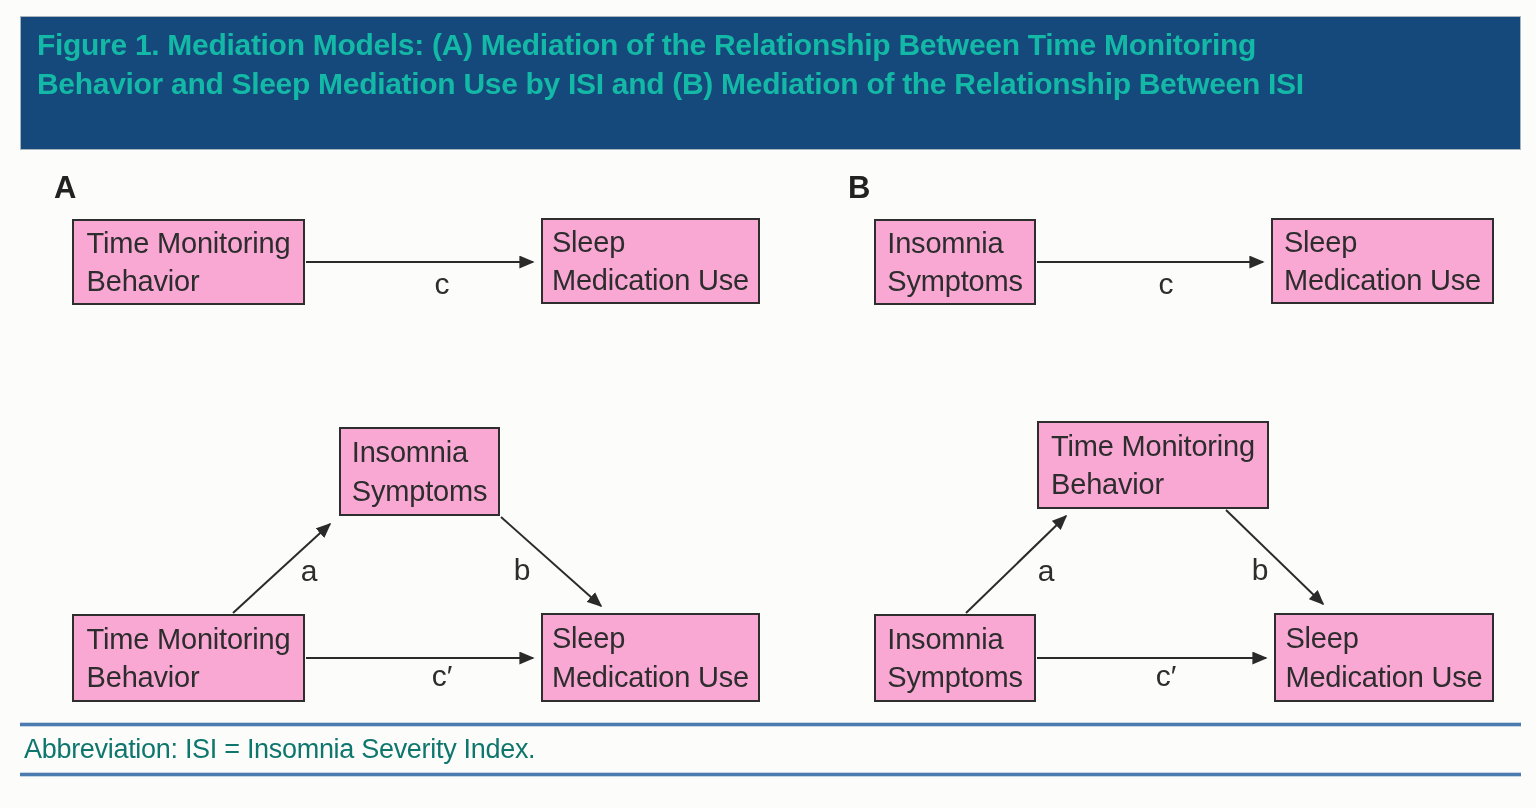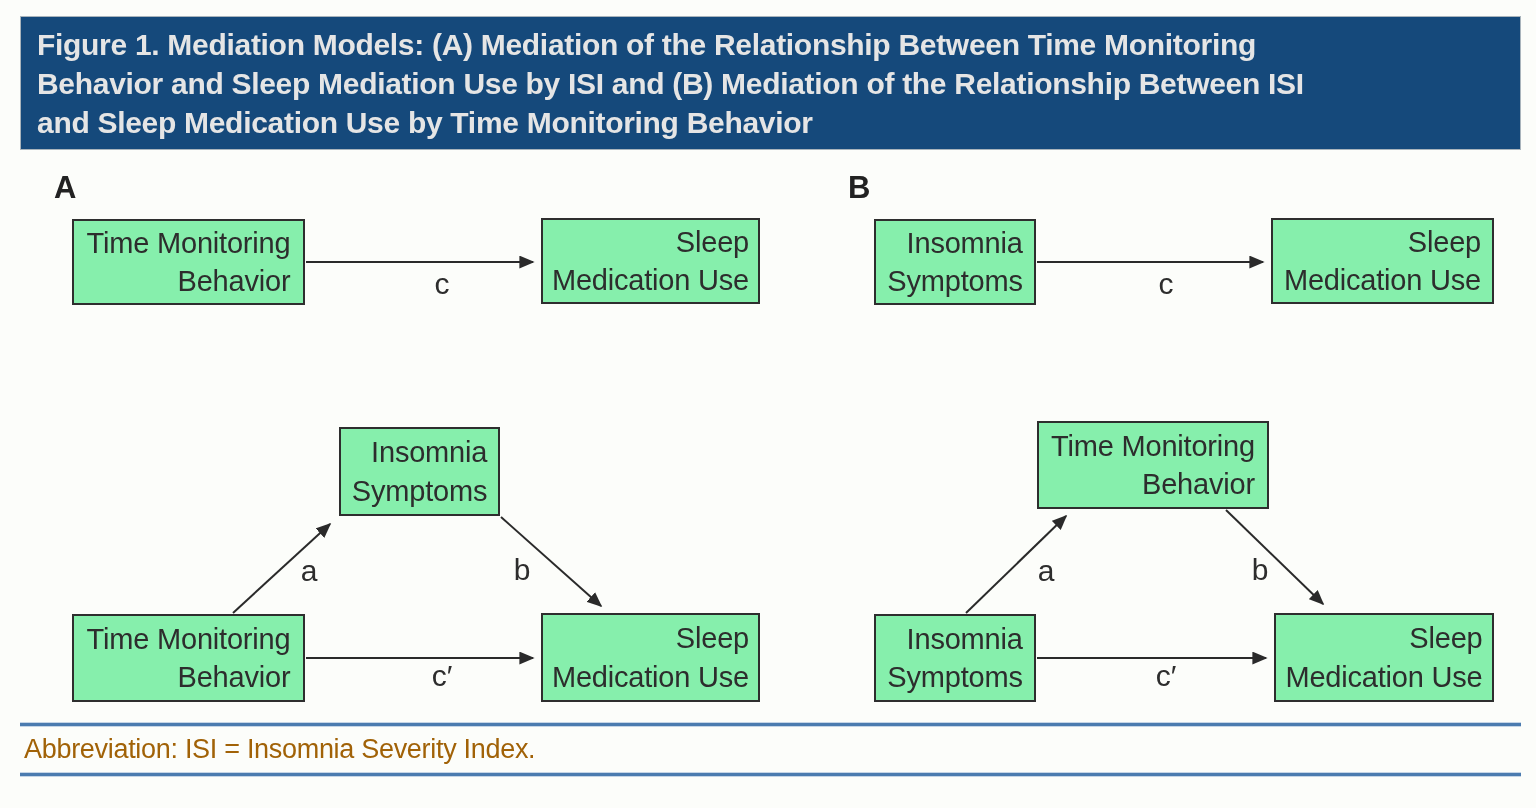--- a/index.html
+++ b/index.html
@@ -17,21 +17,21 @@
   .fig-header {
     position: absolute;
     left: 20px; top: 16px;
     width: 1501px; height: 134px;
     background: #15497b;
     border: 1px solid #a9b4bc;
     box-sizing: border-box;
     padding: 8px 16px 0 16px;
   }
   .fig-header .title-line {
-    color: #e5e5e5;
+    color: #14b8a6;
     font-size: 30px;
     font-weight: bold;
     line-height: 39px;
     letter-spacing: -0.3px;
     white-space: nowrap;
   }
 
   
   .panel-label {
     position: absolute;
@@ -39,26 +39,26 @@
     font-weight: bold;
     color: #222222;
   }
   .panel-label.a { left: 54px; top: 170px; }
   .panel-label.b { left: 848px; top: 170px; }
 
   
   .node {
     position: absolute;
     box-sizing: border-box;
-    background: #86efac;
+    background: #f9a8d4;
     border: 2px solid #2e2e2e;
     display: flex;
     align-items: center;
     justify-content: center;
-    text-align: right;
+    text-align: left;
     white-space: pre-line;
     font-size: 29px;
     line-height: 1.32;
     letter-spacing: -0.2px;
     color: #2d2d2d;
   }
   .n-a-direct-predictor { left: 72px;   top: 219px; width: 233px; height: 86px; }
   .n-a-direct-outcome   { left: 541px;  top: 218px; width: 219px; height: 86px; }
   .n-a-mediator         { left: 339px;  top: 427px; width: 161px; height: 89px; }
   .n-a-med-predictor    { left: 72px;   top: 614px; width: 233px; height: 88px; }
@@ -103,32 +103,31 @@
     background: #4b7baf;
     box-shadow: 0 1px 0 #c5d5e6, 0 -1px 0 #c5d5e6;
   }
   .rule-top    { top: 723px; }
   .rule-bottom { top: 773px; }
   .footnote {
     position: absolute;
     left: 24px; top: 734px;
     font-size: 27px;
     letter-spacing: -0.3px;
-    color: #a16207;
+    color: #0f766e;
   }
 </style>
 </head>
 <body>
 
 <div class="page">
 
   <div class="fig-header">
     <div class="title-line">Figure 1. Mediation Models: (A) Mediation of the Relationship Between Time Monitoring</div>
     <div class="title-line">Behavior and Sleep Mediation Use by ISI and (B) Mediation of the Relationship Between ISI</div>
-    <div class="title-line">and Sleep Medication Use by Time Monitoring Behavior</div>
   </div>
 
   <div class="panel-label a">A</div>
   <div class="panel-label b">B</div>
 
   <svg class="arrows" viewBox="0 0 1536 808" xmlns="http://www.w3.org/2000/svg">
     <defs>
       <marker id="ah" viewBox="0 0 10 8" refX="8.5" refY="4" markerWidth="8" markerHeight="6.5" orient="auto-start-reverse">
         <path d="M0,0 L9.5,4 L0,8 Z" fill="#2a2a2a"></path>
       </marker>

